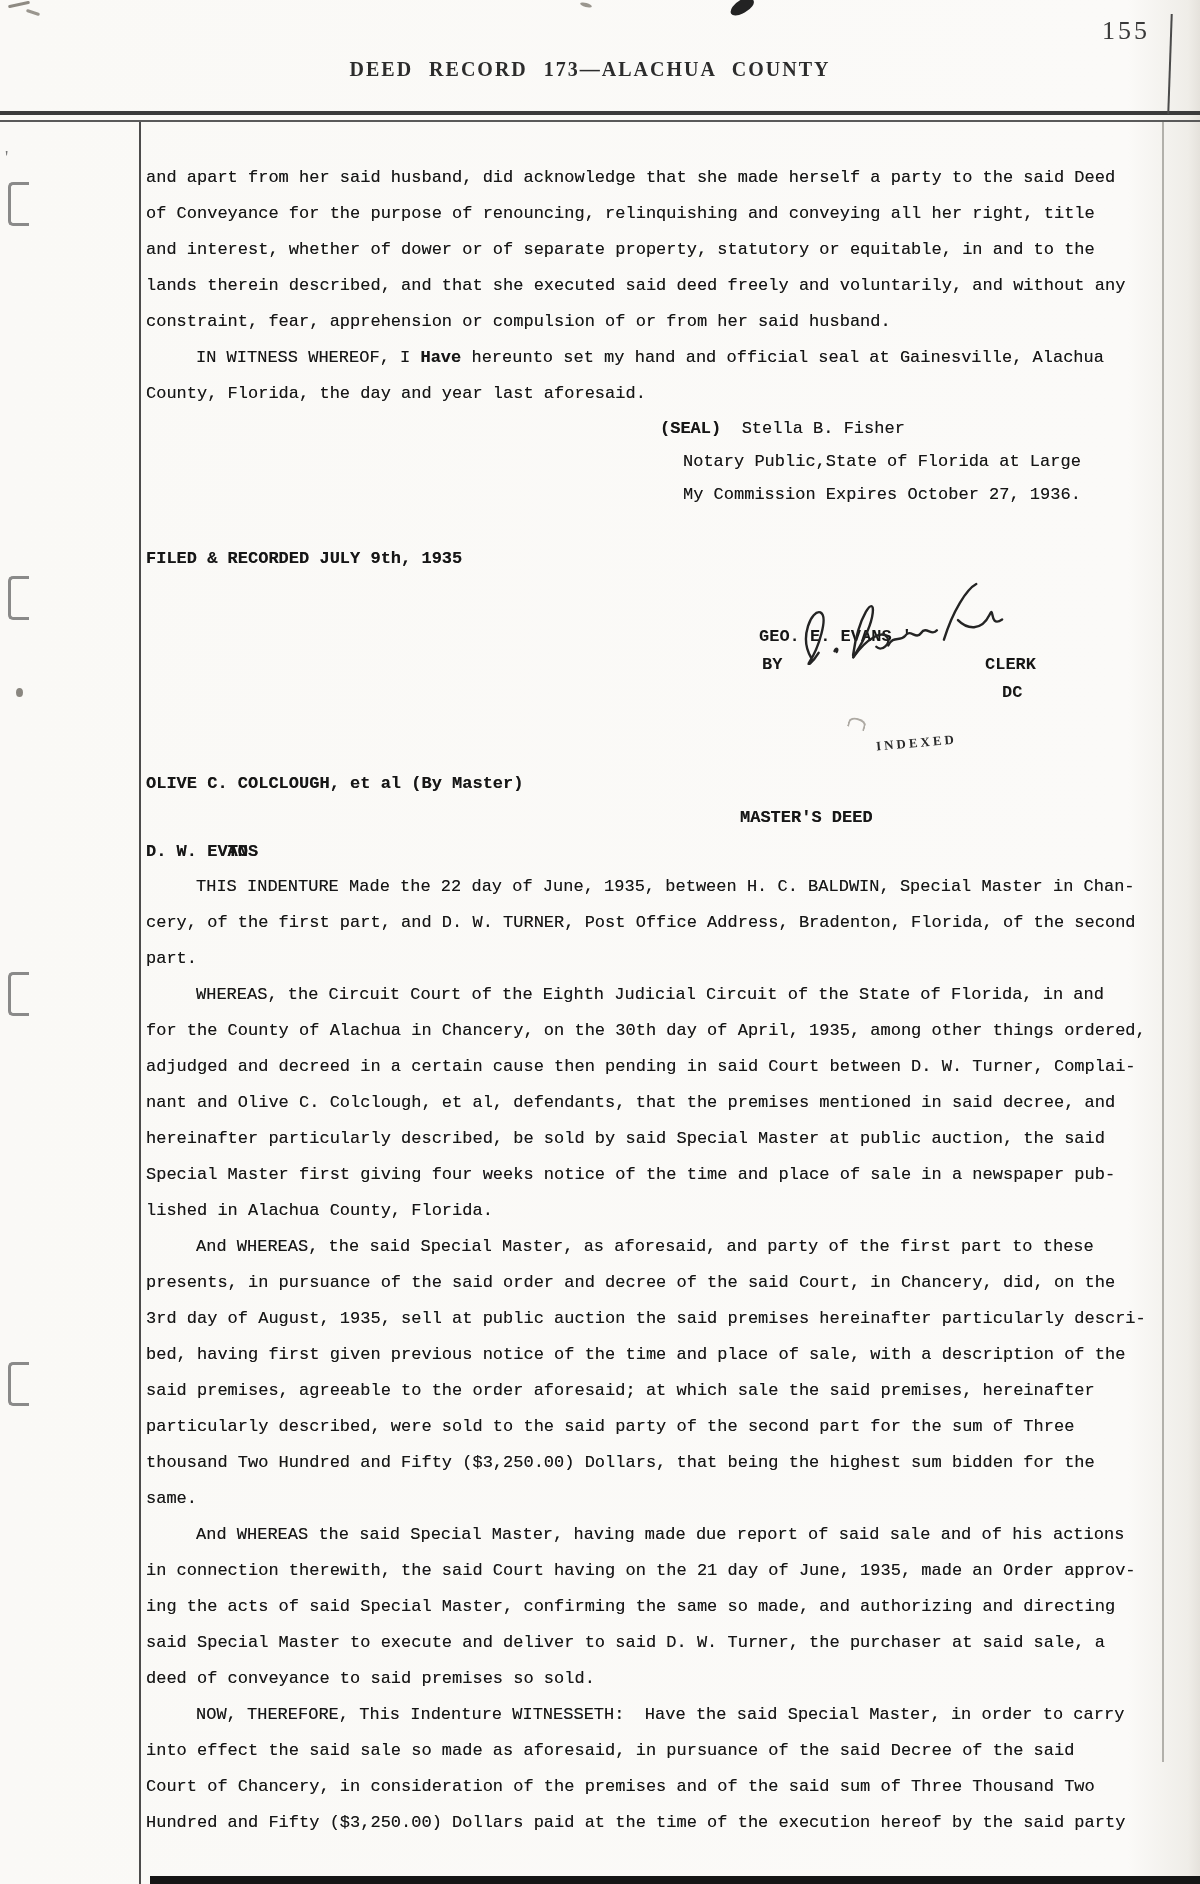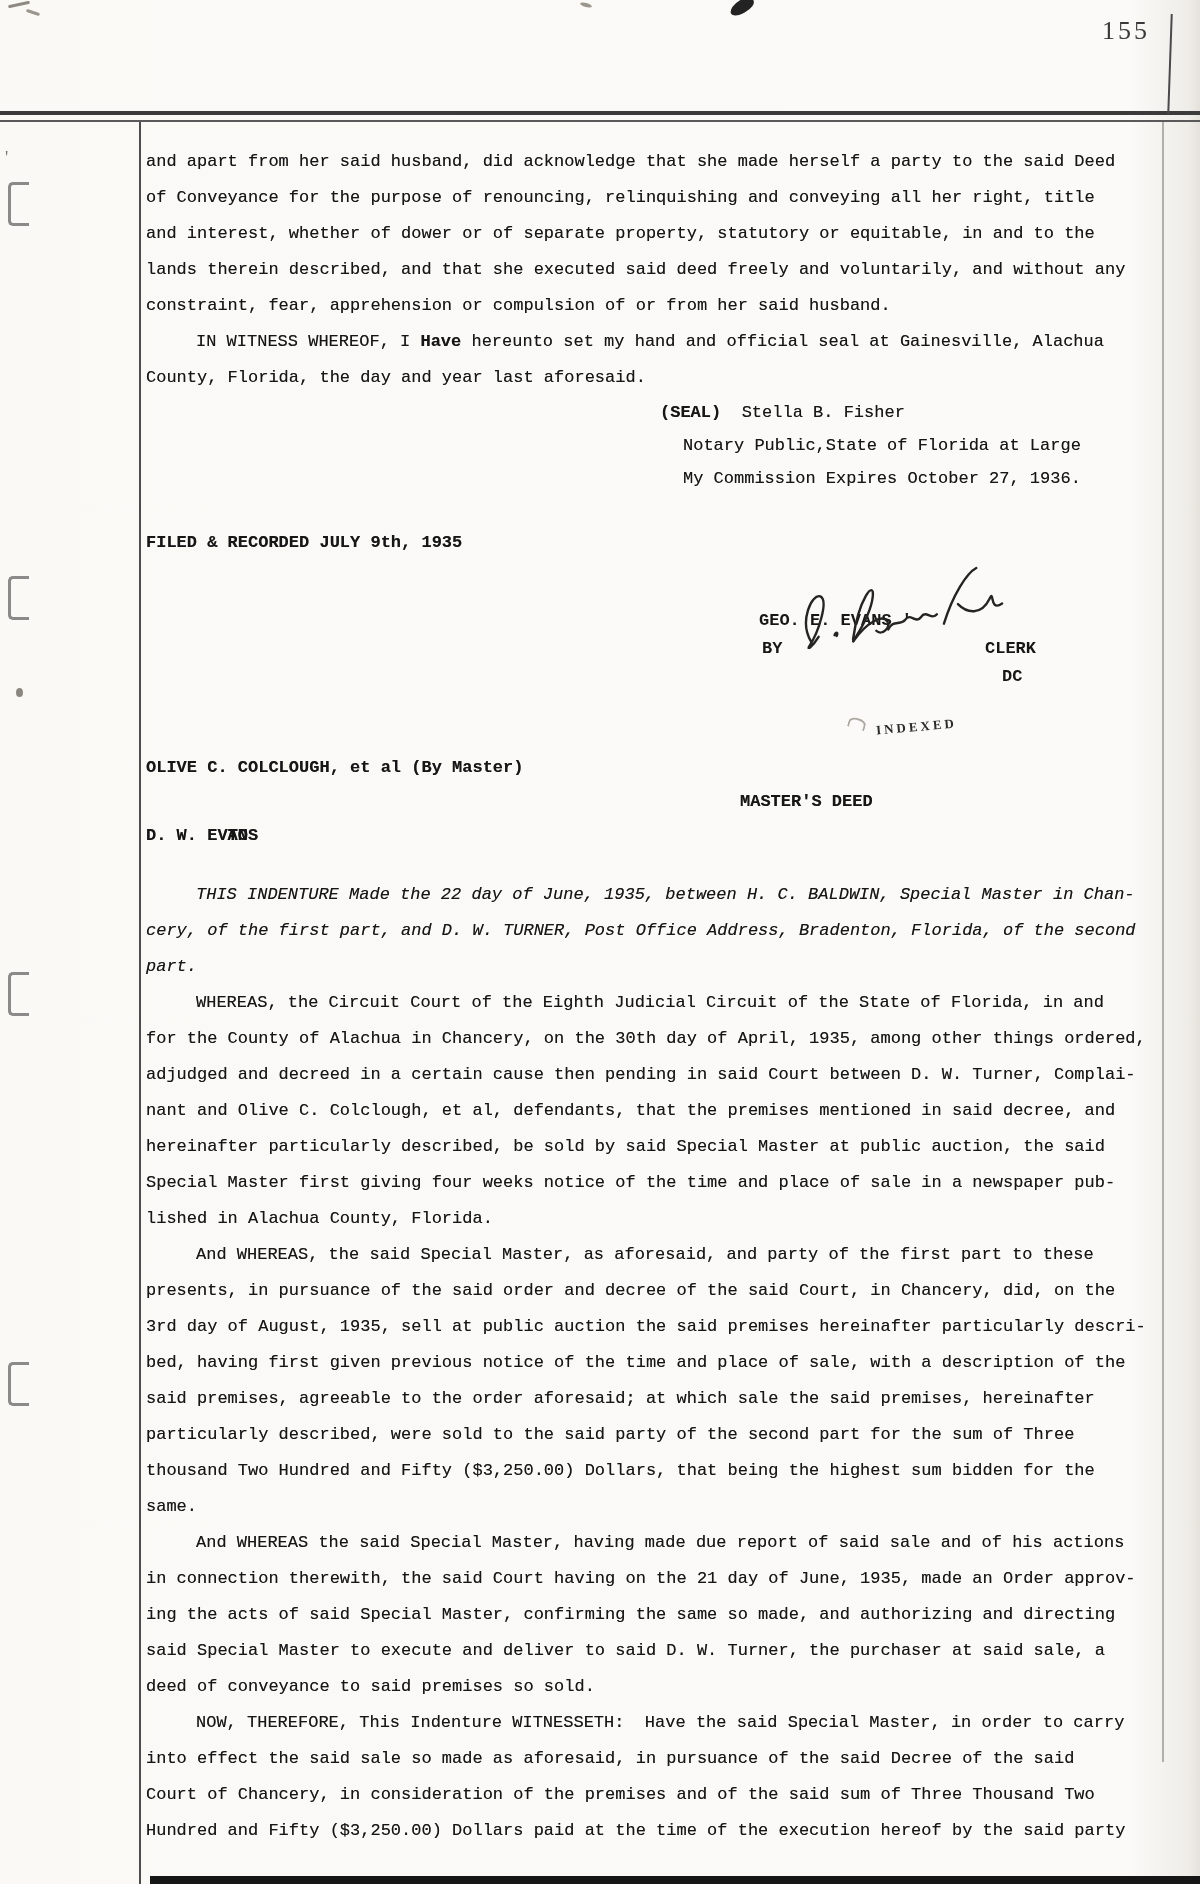--- a/index.html
+++ b/index.html
@@ -26,21 +26,21 @@
   .pencil2{position:absolute;left:26px;top:11px;width:14px;height:3px;background:#9a968e;transform:rotate(18deg);border-radius:2px;}
   .tick-apos{position:absolute;left:5px;top:148px;font:18px "Liberation Serif",serif;color:#777;}
   .bracket{position:absolute;left:8px;width:18px;height:38px;border-left:3px solid #5c5c5c;
     border-top:3px solid #5c5c5c;border-bottom:3px solid #5c5c5c;border-radius:5px 0 0 5px;opacity:.7;}
   .bk1{top:182px}.bk2{top:576px}.bk3{top:972px}.bk4{top:1362px}
   .dotmark{position:absolute;left:16px;top:688px;width:7px;height:9px;background:#6e6a63;border-radius:50%;opacity:.8;}
   .squiggle{position:absolute;left:848px;top:718px;width:14px;height:9px;border:2px solid #9a968e;
     border-bottom:none;border-radius:50% 50% 0 0;transform:rotate(16deg);opacity:.8;}
   .botbar{position:absolute;left:150px;top:1876px;width:1050px;height:8px;background:#161616;}
   
-  .col{position:absolute;left:146px;top:144px;width:1022px;
+  .col{position:absolute;left:146px;top:160px;width:1022px;
     font-family:"Liberation Mono","DejaVu Sans Mono",monospace;font-size:17px;color:#161616;}
   .ln{height:36px;line-height:36px;white-space:pre;text-shadow:0 0 .5px rgba(20,20,20,.55);}
   .ind{padding-left:50px;}
   .b{font-weight:bold;}
   
   .seal-block{}
   .seal-block .ln{height:33px;line-height:33px;}
   .seal-l1{padding-left:514px;}
   .seal-l2{padding-left:537px;}
   
@@ -56,40 +56,41 @@
   
   .indexed{margin-top:82px;height:18px;}
   .indexed span{display:inline-block;margin-left:730px;font:bold 13px "Liberation Serif",serif;
     letter-spacing:3px;color:#2a2a2a;transform:rotate(-5deg);}
   
   .caption{margin-top:16px;}
   .caption .ln{height:34px;line-height:34px;font-weight:bold;}
   .cap-row{position:relative;}
   .cap-instr{position:absolute;left:562px;top:0;margin-left:32px;}
   
-  .para1{margin-top:24px;font-style:italic;}
+  .para1{margin-top:0;}
 </style>
 </head>
 <body>
 
 <div class="page">
 
   <div class="pencil1"></div>
   <div class="pencil2"></div>
   <div class="blob"></div>
   <div class="blob2"></div>
   <div class="tick-apos">'</div>
   <div class="bracket bk1"></div>
   <div class="bracket bk2"></div>
   <div class="bracket bk3"></div>
   <div class="bracket bk4"></div>
   <div class="dotmark"></div>
   <div class="squiggle"></div>
 
   <div class="pg-num">155</div>
+  <div class="hdr">DEED RECORD 173—ALACHUA COUNTY</div>
   <div class="rule-a"></div>
   <div class="rule-b"></div>
   <div class="vrule-left"></div>
   <div class="vrule-right"></div>
   <div class="vtick-tr"></div>
   <div class="botbar"></div>
 
   <div class="col">
 
     <div>

